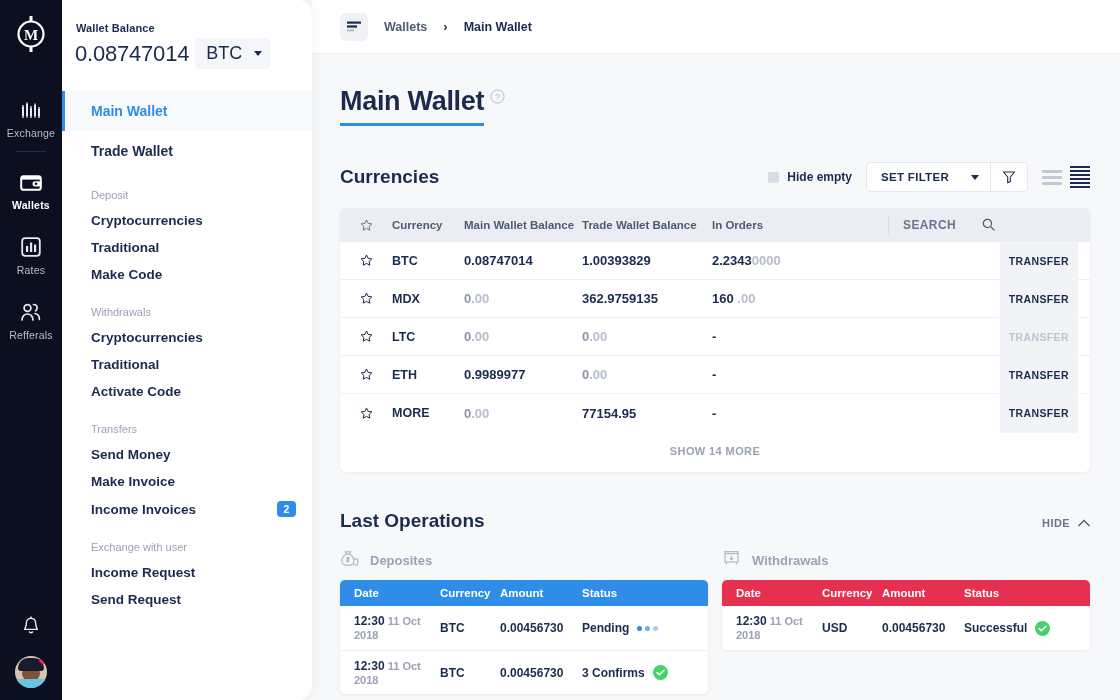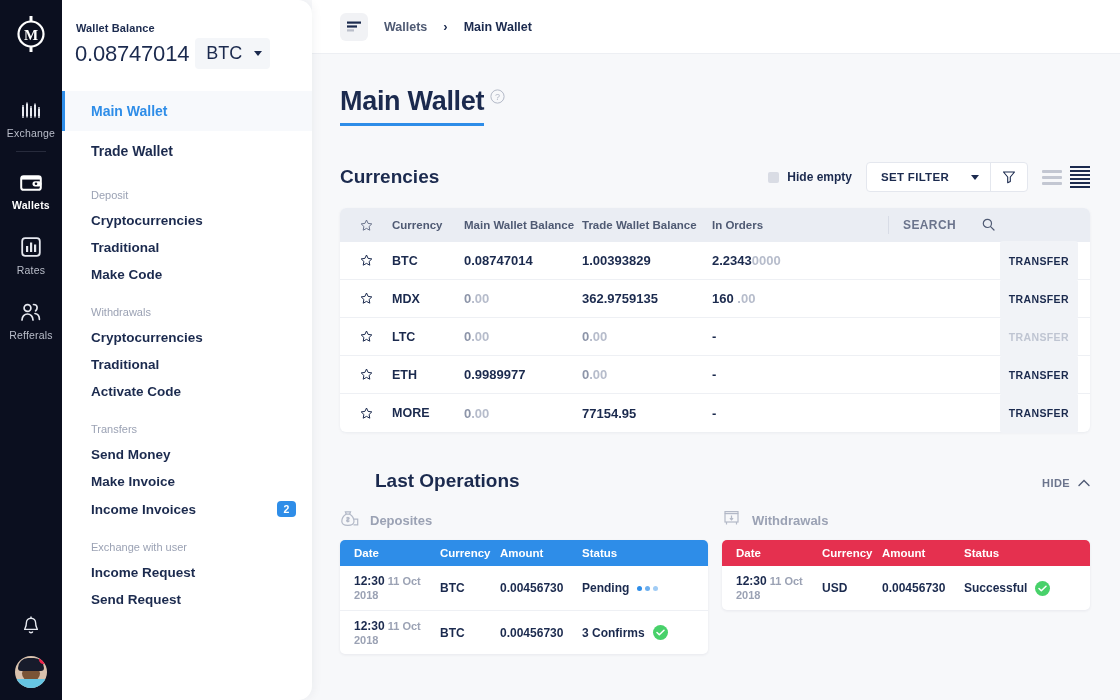--- a/index.html
+++ b/index.html
@@ -133,21 +133,21 @@
   .row .c-cur { font-size: 12.5px; }
   .num .dim { color: #b6bccb; font-weight: bold; }
   .num.zero { color: #8d95a9; }
   .xfer {
     font-size: 10.5px; font-weight: bold; letter-spacing: .4px; color: #1b2a4e;
     background: #f1f3f7; border: none; border-radius: 3px; padding: 14px 9px; cursor: pointer;
   }
   .xfer.dis { color: #bfc5d2; }
   .show-more { text-align: center; font-size: 11px; letter-spacing:.4px; color: #9ba2b4; font-weight:bold; padding: 13px 0 15px; cursor: pointer; }
 
-  .ops-head { display: flex; align-items: baseline; justify-content: space-between; margin-top: 38px; margin-left: 35px; }
+  .ops-head { display: flex; align-items: baseline; justify-content: space-between; margin-top: 38px; }
   .hide-btn { display: flex; align-items: center; gap: 8px; font-size: 11px; letter-spacing:.4px; font-weight:bold; color:#6b748c; cursor:pointer; }
   .ops-grid { display: flex; gap: 14px; margin-top: 18px; }
   .ops-col { flex: 1; min-width: 0; }
   .ops-caption { display: flex; align-items: center; gap: 11px; font-size: 13px; color: #9ba2b4; font-weight: bold; margin-bottom: 10px; }
   .ops-card { background: #fff; border-radius: 5px; box-shadow: 0 1px 3px rgba(23,32,64,.07); overflow: hidden; }
   .ops-th { display: flex; align-items: center; height: 26px; color: #fff; font-size: 11.5px; font-weight: bold; }
   .ops-th.dep { background: #2e8de8; }
   .ops-th.wdr { background: #e5304f; }
   .o-date { width: 100px; padding-left: 14px; }
   .o-cur  { width: 60px; }
@@ -488,20 +488,21 @@
           <div class="c-cur">MORE</div>
           <div class="c-main num zero"><span>0</span><span class="dim">.00</span></div>
           <div class="c-trade num"><span>77154.95</span><span class="dim"></span></div>
           <div class="c-ord num"><span>-</span><span class="dim"></span></div>
           <div class="c-srch" style="border:none"></div>
           <div class="c-act">
             <button class="xfer">TRANSFER</button>
           </div>
         </div>
 
+        <div class="show-more">SHOW 14 MORE</div>
       </div>
 
       
       <div class="ops-head">
         <div class="sec-title">Last Operations</div>
         <div class="hide-btn">
           <span>HIDE</span>
           <span>
             <svg width="12" height="8" viewBox="0 0 12 8">
                 <path d="M1 6.5L6 1.5l5 5" fill="none" stroke="#4f5a73" stroke-width="1.4" stroke-linecap="round"></path>

